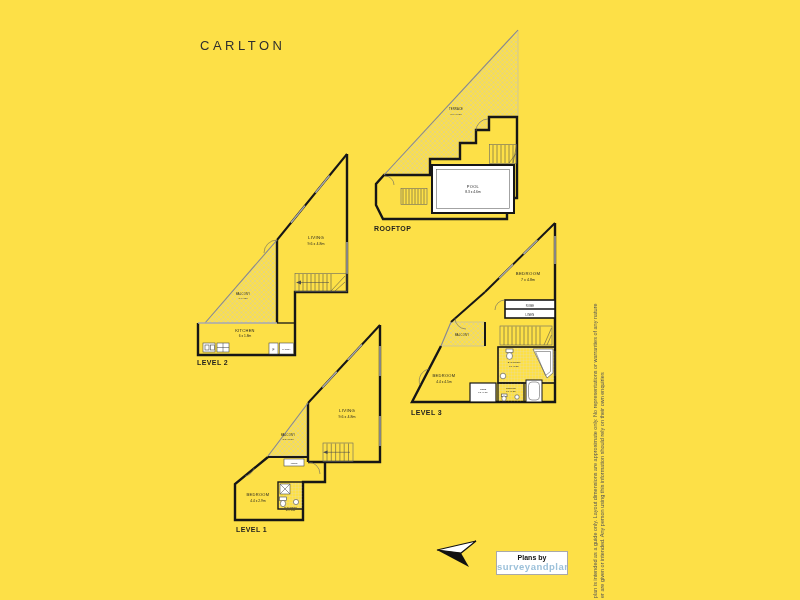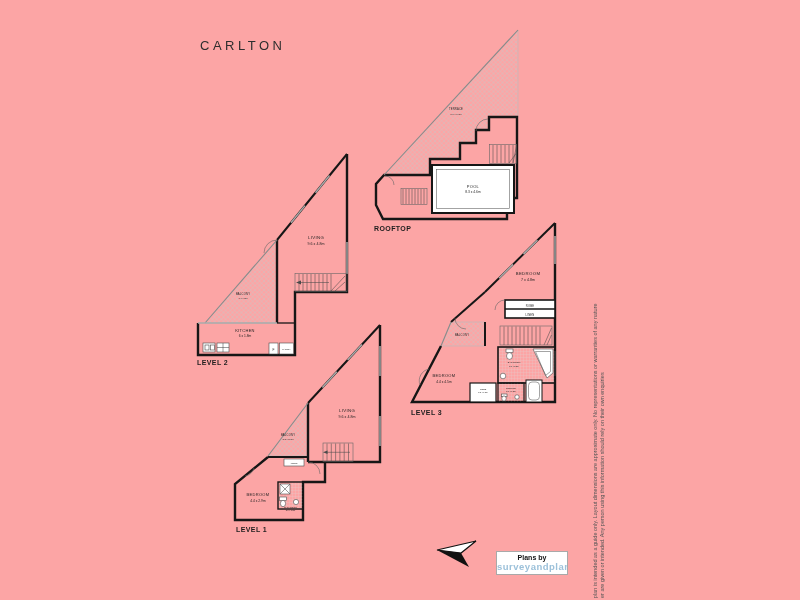--- a/index.html
+++ b/index.html
@@ -1,16 +1,16 @@
 <!DOCTYPE html>
 <html><head>
 <meta charset="utf-8">
 <style>
   html,body{margin:0;padding:0;background:#fff;}
-  #stage{position:relative;width:800px;height:600px;background:#fca5a5;overflow:hidden;
+  #stage{position:relative;width:800px;height:600px;background:#fde047;overflow:hidden;
          font-family:"Liberation Sans",sans-serif;}
   .abs{position:absolute;}
   #title{left:200px;top:38px;font-size:13px;letter-spacing:3.5px;color:#2e2e2e;}
   .plan-label{font-size:7px;font-weight:bold;color:#1d1d1d;letter-spacing:.4px;}
   svg{overflow:visible;}
   svg text{font-family:"Liberation Sans",sans-serif;fill:#1f1f1f;text-anchor:middle;}
   .rn-lg{font-size:4.3px;letter-spacing:.35px;}
   .dm-lg{font-size:3.6px;}
   .rn-md{font-size:4px;letter-spacing:.3px;}
   .dm-md{font-size:3.3px;}

